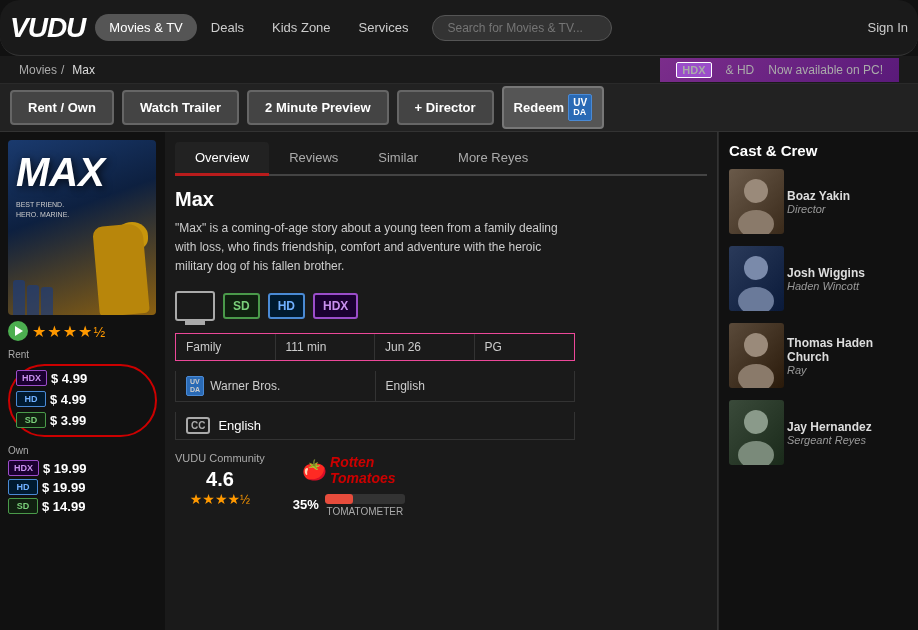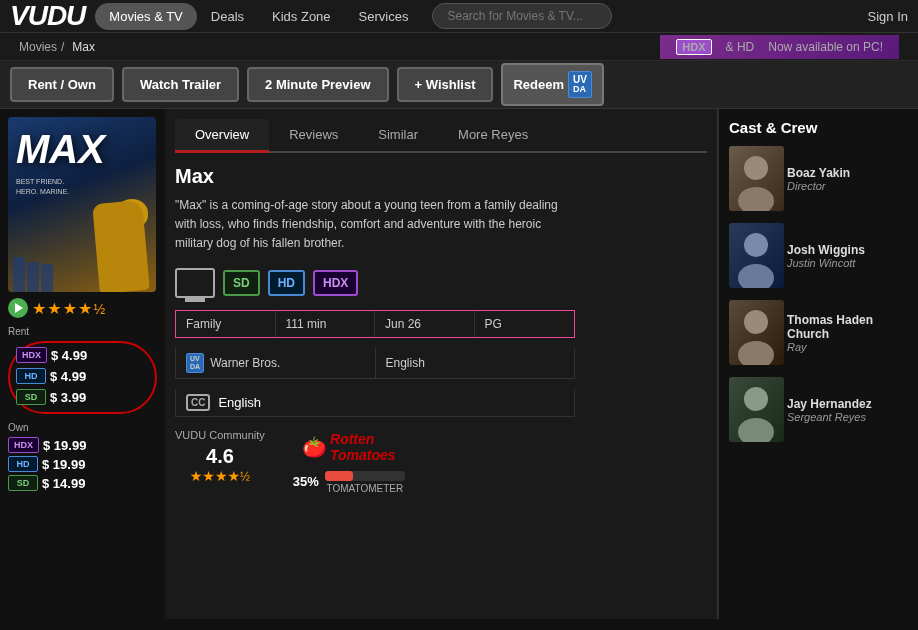--- a/index.html
+++ b/index.html
@@ -9,25 +9,26 @@
       background: #111;
       font-family: Arial, sans-serif;
       color: #fff;
       overflow: hidden;
       font-size: 13px;
     }
 
     
     #navbar {
       background: #1a1a1a;
-      height: 33px;
+      height: 56px;
       display: flex;
       align-items: center;
       padding: 8px 10px;
       border-bottom: 1px solid #333;
+      border-radius: 20px;
     }
     #logo {
       font-size: 28px;
       font-weight: 900;
       color: #fff;
       font-style: italic;
       margin-right: 10px;
       letter-spacing: -1px;
     }
     .nav-item {
@@ -522,21 +523,21 @@
     <span class="hdx-tag">HDX</span>
     <span>&amp; HD</span>
     <span>Now available on PC!</span>
   </div>
 </div>
 
 <div id="action-bar">
   <button class="action-btn">Rent / Own</button>
   <button class="action-btn">Watch Trailer</button>
   <button class="action-btn">2 Minute Preview</button>
-  <button class="action-btn">+ Wishlist</button>
+  <button class="action-btn">+ Director</button>
   <div id="redeem-btn">
     <span>Redeem</span>
     <div class="uv-badge">
       <div>UV</div>
       <div>DA</div>
     </div>
   </div>
 </div>
 
 <div id="main">
@@ -695,21 +696,21 @@
               <stop offset="100%" stop-color="#0a1a3a"></stop>
             </linearGradient>
           </defs>
           <rect width="55" height="65" fill="url(#g2)"></rect>
           <circle cx="27" cy="22" r="12" fill="#7a8aaa"></circle>
           <ellipse cx="27" cy="55" rx="18" ry="14" fill="#6a7a9a"></ellipse>
         </svg>
       </div>
       <div class="cast-info">
         <div class="cast-name">Josh Wiggins</div>
-        <div class="cast-role">Justin Wincott</div>
+        <div class="cast-role">Haden Wincott</div>
       </div>
     </div>
 
     <div class="cast-item">
       <div class="cast-photo">
         <svg width="55" height="65">
           <defs>
             <linearGradient id="g3" x1="0" y1="0" x2="1" y2="1">
               <stop offset="0%" stop-color="#5a4a3a"></stop>
               <stop offset="100%" stop-color="#2a1a0a"></stop>

